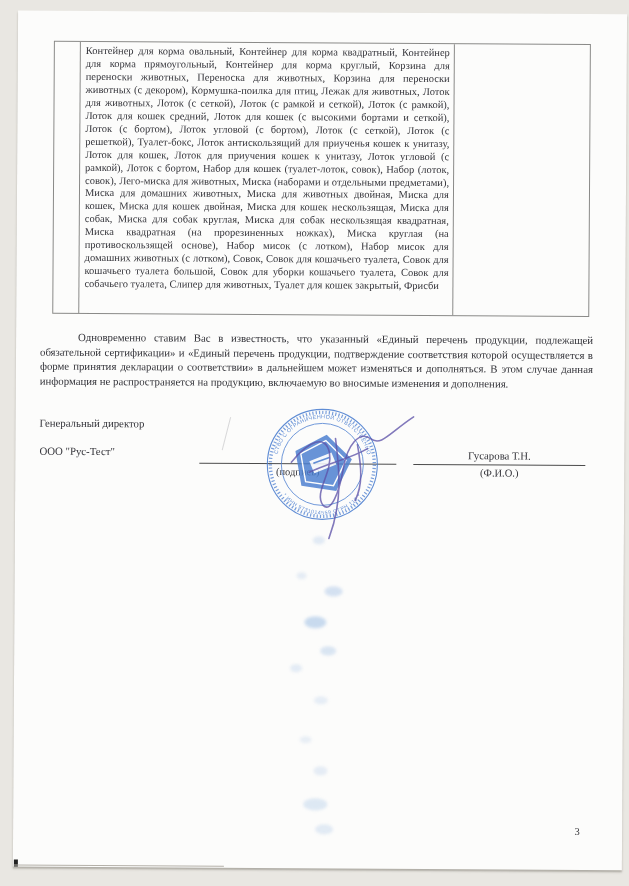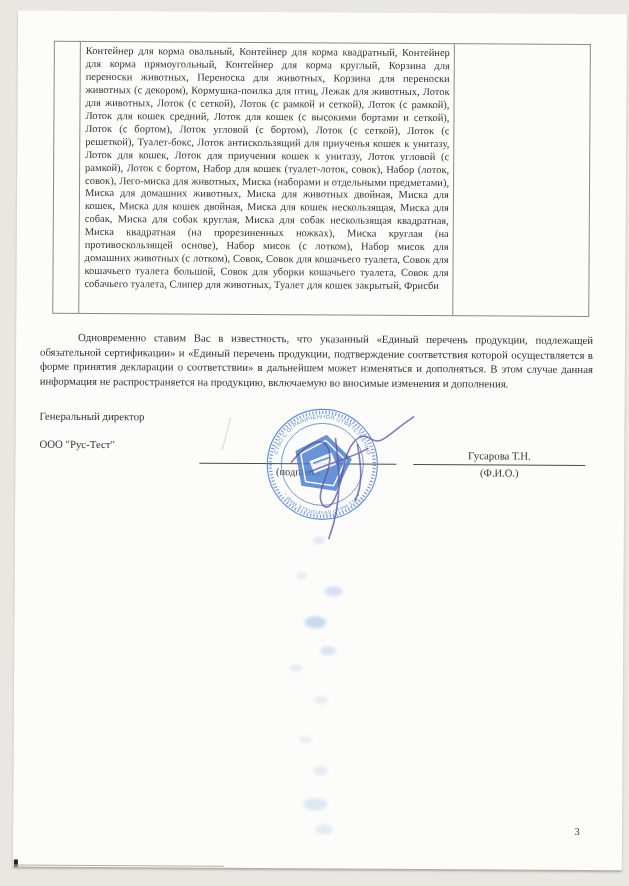--- a/index.html
+++ b/index.html
@@ -36,21 +36,21 @@
     text-align:justify;
     overflow:hidden;
   }
   
   .notice{
     position:absolute;left:24px;top:319px;width:553px;
     font-size:10.8px;line-height:14.6px;color:#34343a;
     text-align:justify;text-indent:38px;
   }
   
-  .sig-label{position:absolute;font-size:10.8px;color:#34343a;white-space:nowrap;}
+  .sig-label{position:absolute;font-size:10.8px;color:#34343a;white-space:nowrap;margin-top:7px;}
   .lab-director{left:24px;top:399px;}
   .lab-company{left:24px;top:427px;}
   .sig-line{position:absolute;border-top:1px solid #4c4c4c;height:0;}
   .line-sign{left:184px;top:451px;width:197px;}
   .line-name{left:398px;top:451px;width:172px;}
   .cap{position:absolute;font-size:10.5px;color:#34343a;text-align:center;}
   .cap-sign{left:184px;top:454px;width:197px;}
   .cap-name{left:398px;top:436px;width:172px;font-size:10.8px;}
   .cap-fio{left:398px;top:454px;width:172px;}
   

